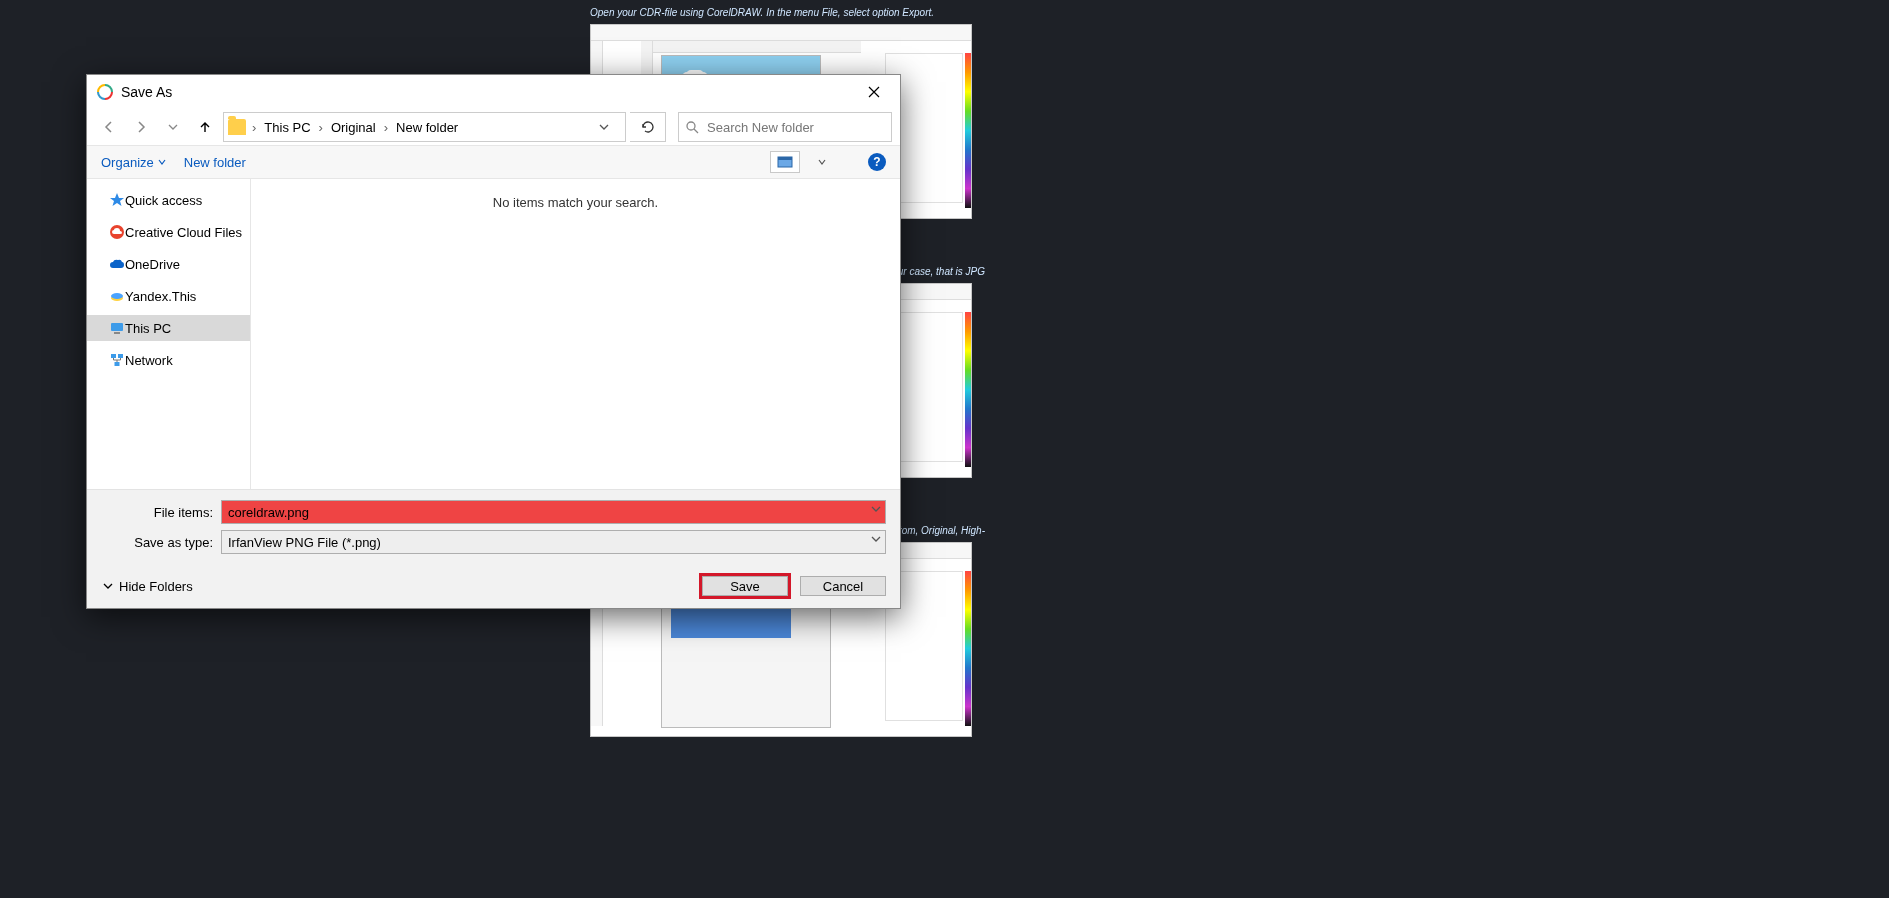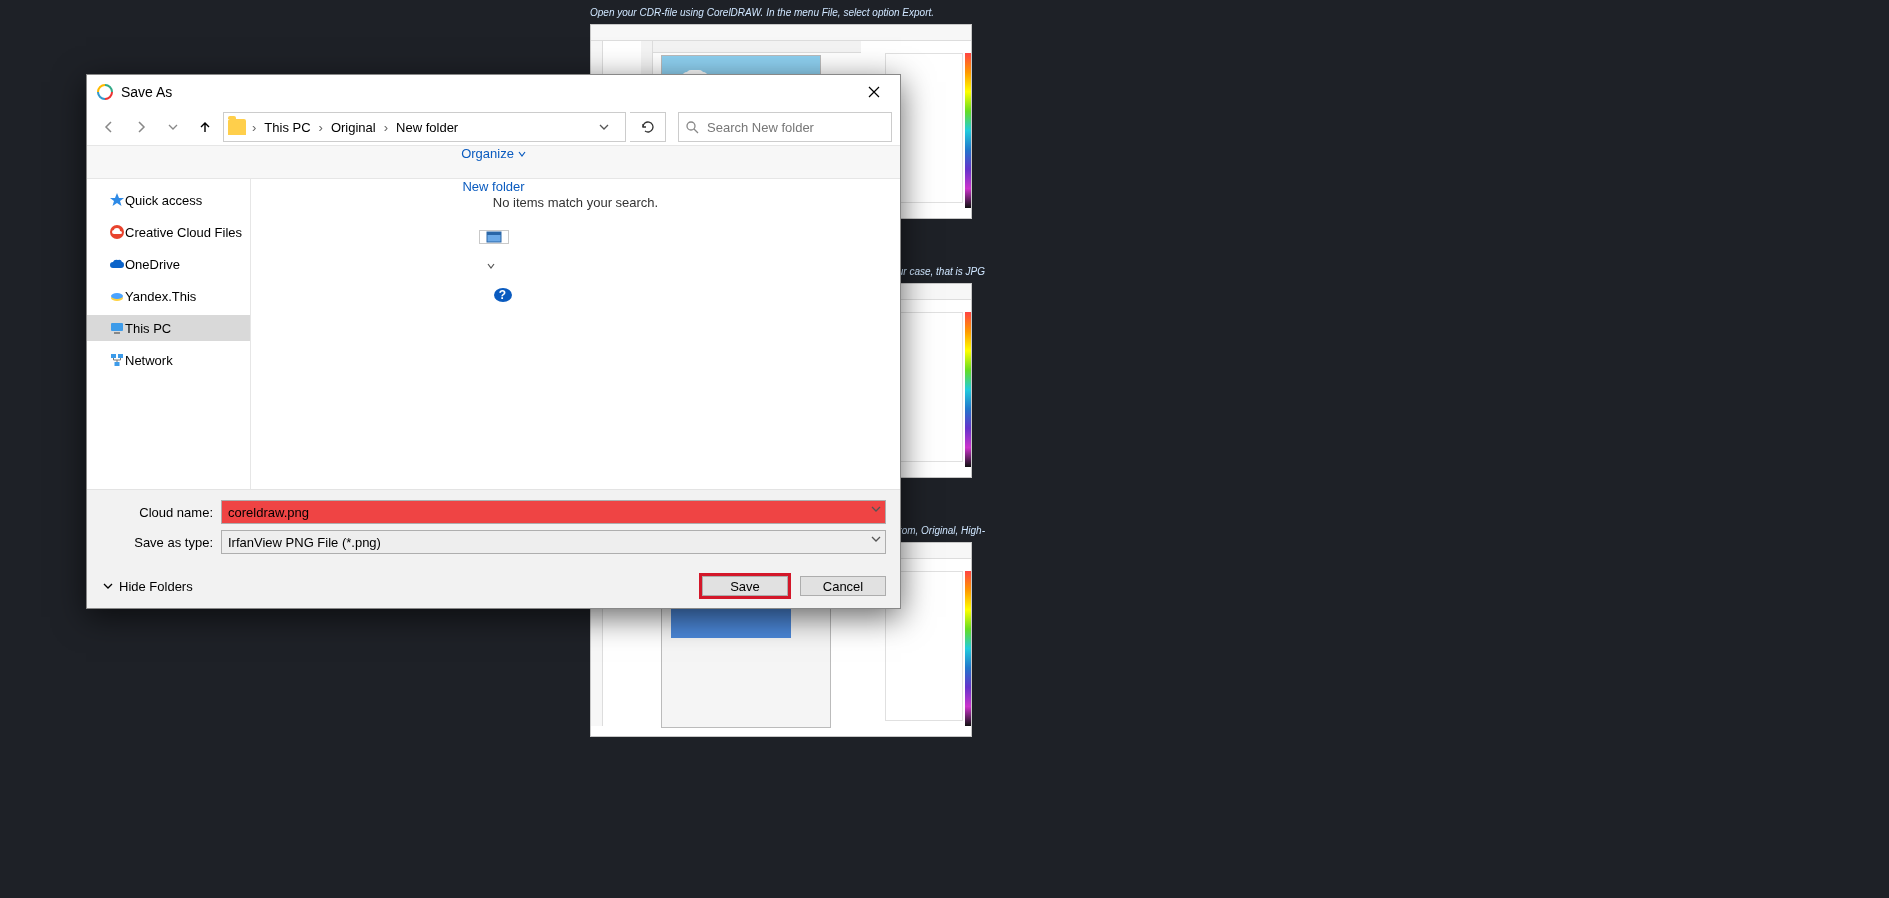--- a/index.html
+++ b/index.html
@@ -39,21 +39,21 @@
   .breadcrumb-box { flex:1; height:30px; border:1px solid #ccc; display:flex; align-items:center; padding:0 4px; gap:2px; }
   .breadcrumb-box .folder-glyph { width:18px; height:16px; background:#ffcf4b; border-radius:2px 2px 0 0; position:relative; margin-right:2px; }
   .breadcrumb-box .folder-glyph::before { content:""; position:absolute; left:0; top:-3px; width:8px; height:3px; background:#ffcf4b; border-radius:2px 2px 0 0; }
   .crumb { padding:0 4px; height:28px; display:flex; align-items:center; }
   .crumb-sep { color:#666; padding:0 2px; }
   .bc-drop { margin-left:auto; width:22px; text-align:center; color:#555; }
   .refresh { width:36px; height:30px; border:1px solid #ccc; border-left:none; display:flex; align-items:center; justify-content:center; }
   .searchbox { width:214px; height:30px; border:1px solid #ccc; margin-left:8px; display:flex; align-items:center; padding:8px 6px; color:#777; gap:8px; }
   .searchbox .mag { width:14px; height:14px; }
 
-  .toolbar2 { height:34px; border-top:1px solid #e6e6e6; border-bottom:1px solid #e6e6e6; background:#f7f7f7; display:flex; align-items:center; padding:0 14px; gap:18px;flex-direction:column; }
+  .toolbar2 { height:34px; border-top:1px solid #e6e6e6; border-bottom:1px solid #e6e6e6; background:#f7f7f7; display:flex; align-items:center; padding:0 14px; gap:18px; }
   .toolbar2 .org { color:#0a5bbf; display:flex; align-items:center; gap:4px; }
   .toolbar2 .newf { color:#0a5bbf; }
   .toolbar2 .spacer { flex:1; }
   .toolbar2 .viewbtn { width:30px; height:22px; border:1px solid #c9c9c9; background:#fff; display:flex; align-items:center; justify-content:center; position:relative; }
   .toolbar2 .viewdrop { width:14px; text-align:center; color:#555; }
   .toolbar2 .help { width:18px; height:18px; border-radius:50%; background:#0a5bbf; color:#fff; display:flex; align-items:center; justify-content:center; font-size:12px; font-weight:bold; margin-left:18px; }
 
   .body { flex:1; display:flex; min-height:0; }
   .sidebar { width:164px; border-right:1px solid #e6e6e6; padding-top:8px; }
   .side-item { height:26px; display:flex; align-items:center; padding-left:22px; gap:0; margin-bottom:6px; }
@@ -276,21 +276,21 @@
       </div>
     </div>
 
     <div class="content">
       <span>No items match your search.</span>
     </div>
   </div>
 
   <div class="bottom">
     <div class="formrow">
-      <label>Cloud name:</label>
+      <label>File items:</label>
       <div class="field">
         <span>coreldraw.png</span>
         <span class="dd">
             <svg width="10" height="10" viewBox="0 0 10 10">
               <path d="M1 3 L5 7 L9 3" stroke="#555" stroke-width="1.3" fill="none"></path>
             </svg>
           </span>
       </div>
     </div>
     <div class="formrow">

